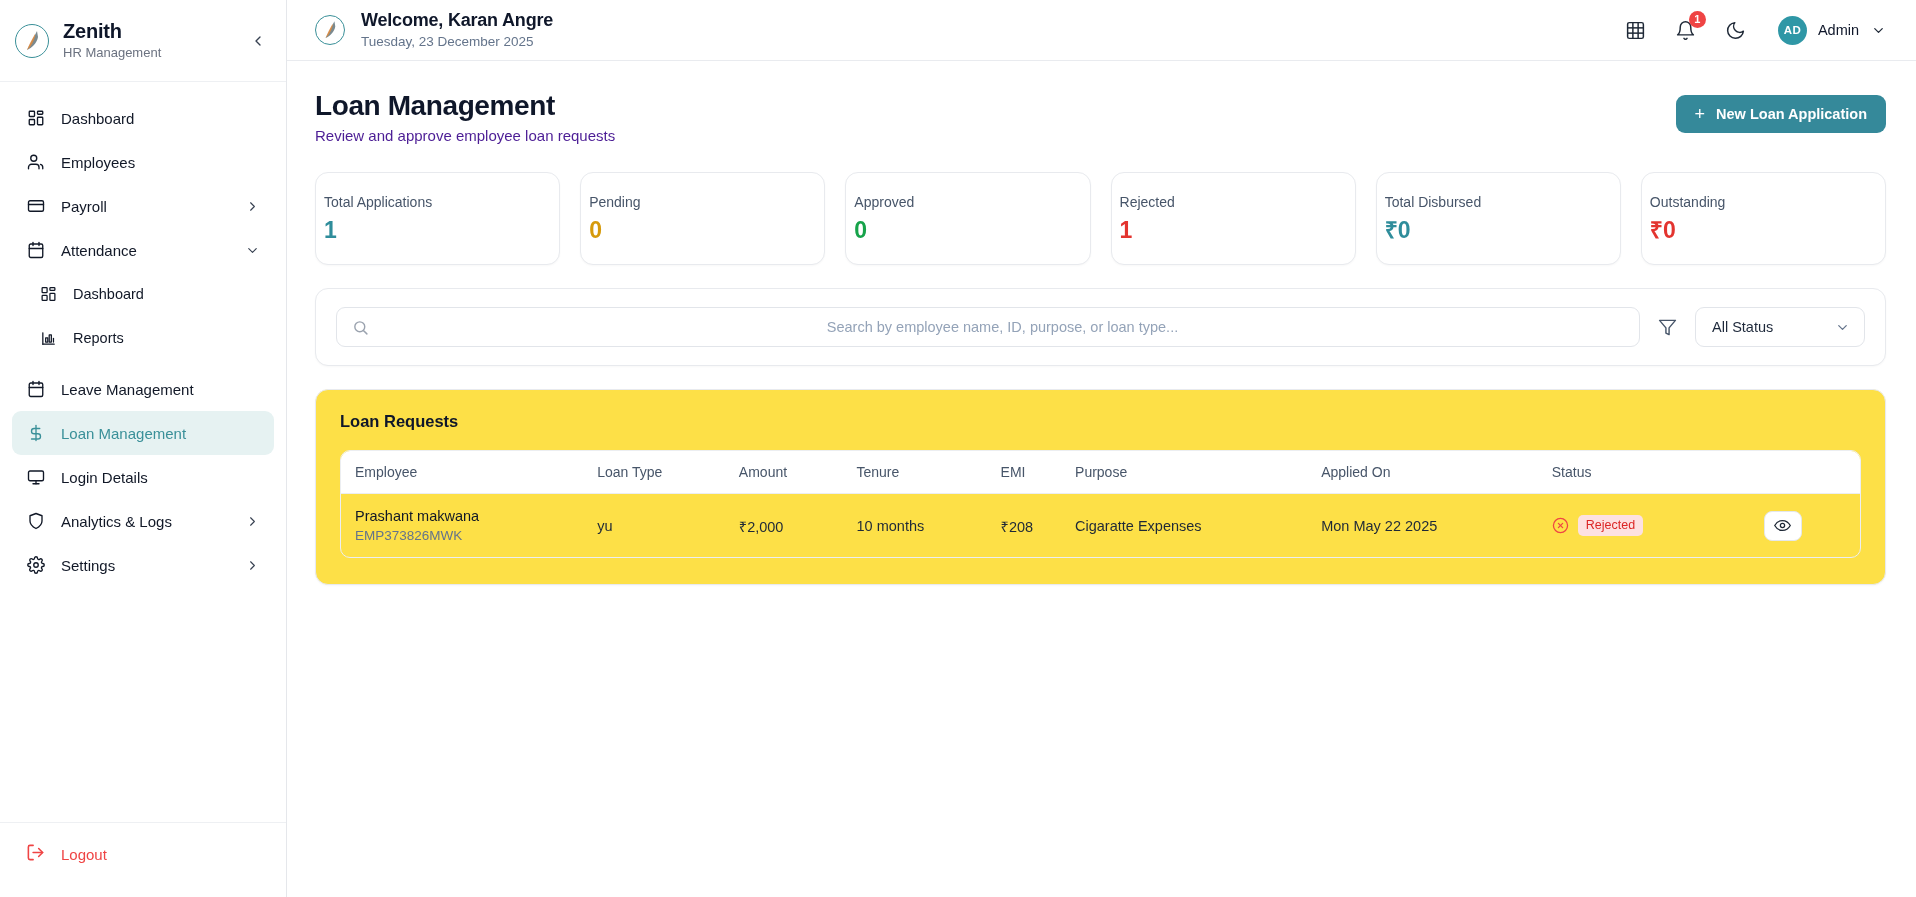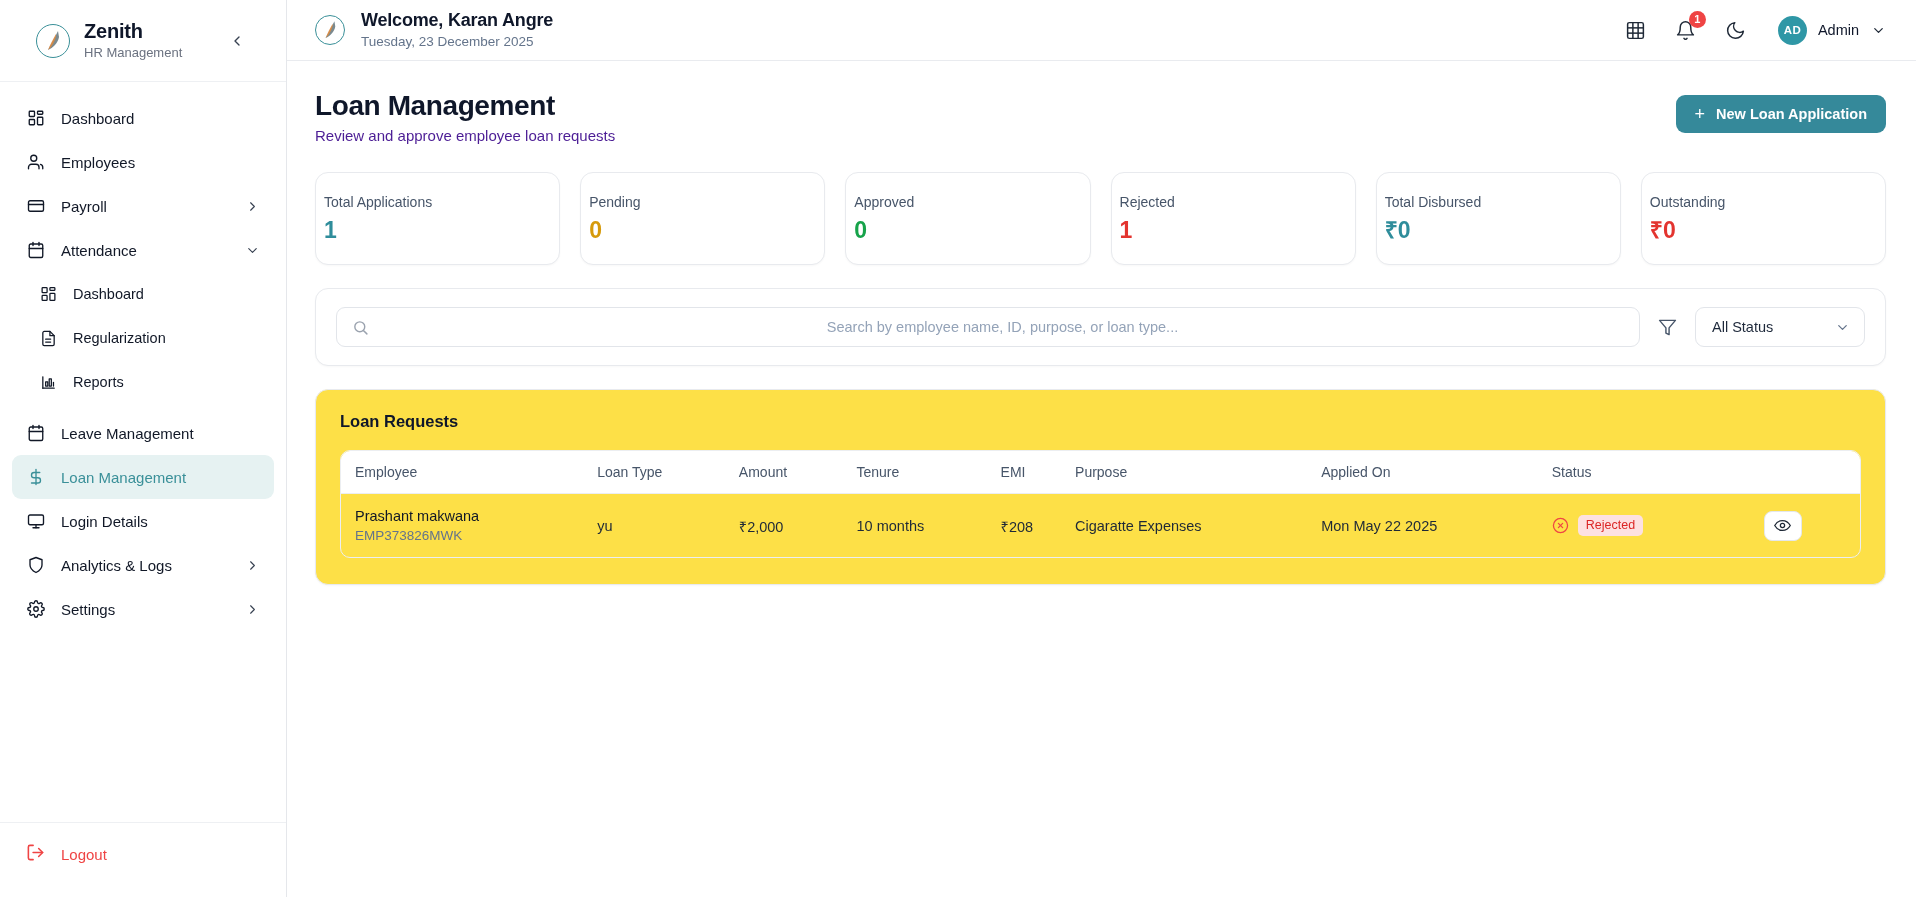--- a/index.html
+++ b/index.html
@@ -17,21 +17,21 @@
   .sidebar {
     width: 287px; height: 897px;
     background: #ffffff;
     border-right: 1px solid #e5e7eb;
     display: flex; flex-direction: column;
     flex: 0 0 287px;
   }
   .brand {
     height: 82px;
     display: flex; align-items: center;
-    padding: 0 36px;
+    padding: 0 15px;
     border-bottom: 1px solid #eef0f3;
     gap: 14px;
   }
   .brand-logo { width: 34px; height: 34px; flex: 0 0 34px; position: relative; }
   .brand-text { flex: 1; }
   .brand-title { font-size: 20px; font-weight: bold; color: #0f172a; line-height: 23px; letter-spacing: -0.2px;}
   .brand-sub { font-size: 13px; color: #6b7280; line-height: 17px; margin-top: 1px;}
   .brand-collapse {
     width: 26px; height: 26px;
     display: flex; align-items: center; justify-content: center;
@@ -285,31 +285,20 @@
         <div class="nav-item nav-sub">
           <span class="nv-ico">
             <svg width="18" height="18" viewBox="0 0 24 24" fill="none" stroke="currentColor" stroke-width="1.8" stroke-linecap="round" stroke-linejoin="round">
               <rect x="3" y="3" width="7" height="7" rx="1"></rect>
               <rect x="14" y="3" width="7" height="4" rx="1"></rect>
               <rect x="14" y="11" width="7" height="10" rx="1"></rect>
               <rect x="3" y="14" width="7" height="7" rx="1"></rect>
             </svg>
           </span>
           <span class="nv-label">Dashboard</span>
-        </div>
-        <div class="nav-item nav-sub">
-          <span class="nv-ico">
-            <svg width="17" height="17" viewBox="0 0 24 24" fill="none" stroke="currentColor" stroke-width="1.8" stroke-linecap="round" stroke-linejoin="round">
-              <path d="M14 2H6a2 2 0 0 0-2 2v16a2 2 0 0 0 2 2h12a2 2 0 0 0 2-2V8z"></path>
-              <polyline points="14 2 14 8 20 8"></polyline>
-              <line x1="8" y1="13" x2="15" y2="13"></line>
-              <line x1="8" y1="17" x2="15" y2="17"></line>
-            </svg>
-          </span>
-          <span class="nv-label">Regularization</span>
         </div>
         <div class="nav-item nav-sub">
           <span class="nv-ico">
             <svg width="17" height="17" viewBox="0 0 24 24" fill="none" stroke="currentColor" stroke-width="1.8" stroke-linecap="round" stroke-linejoin="round">
               <line x1="4" y1="4" x2="4" y2="20"></line>
               <line x1="4" y1="20" x2="20" y2="20"></line>
               <rect x="8" y="11" width="3" height="6"></rect>
               <rect x="13" y="7" width="3" height="10"></rect>
               <line x1="19" y1="12" x2="19" y2="17"></line>
             </svg>

